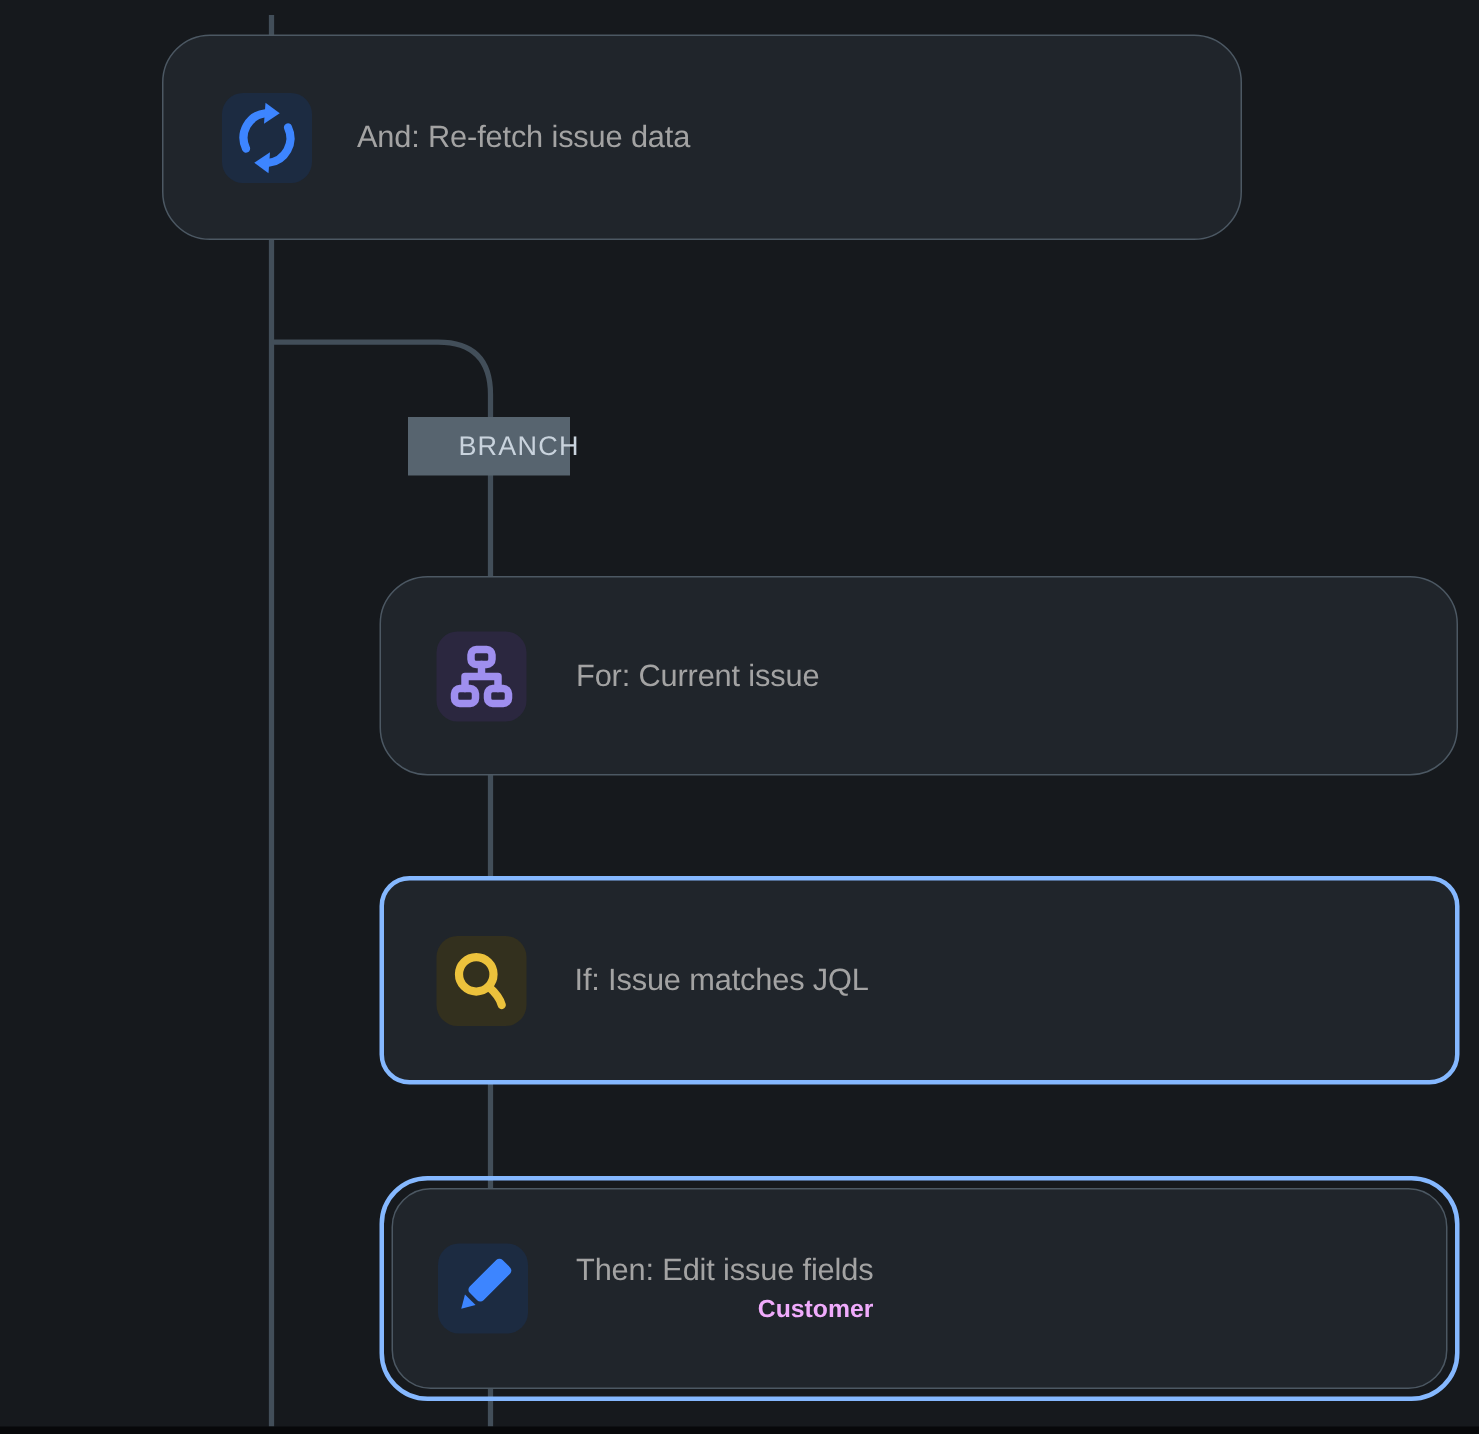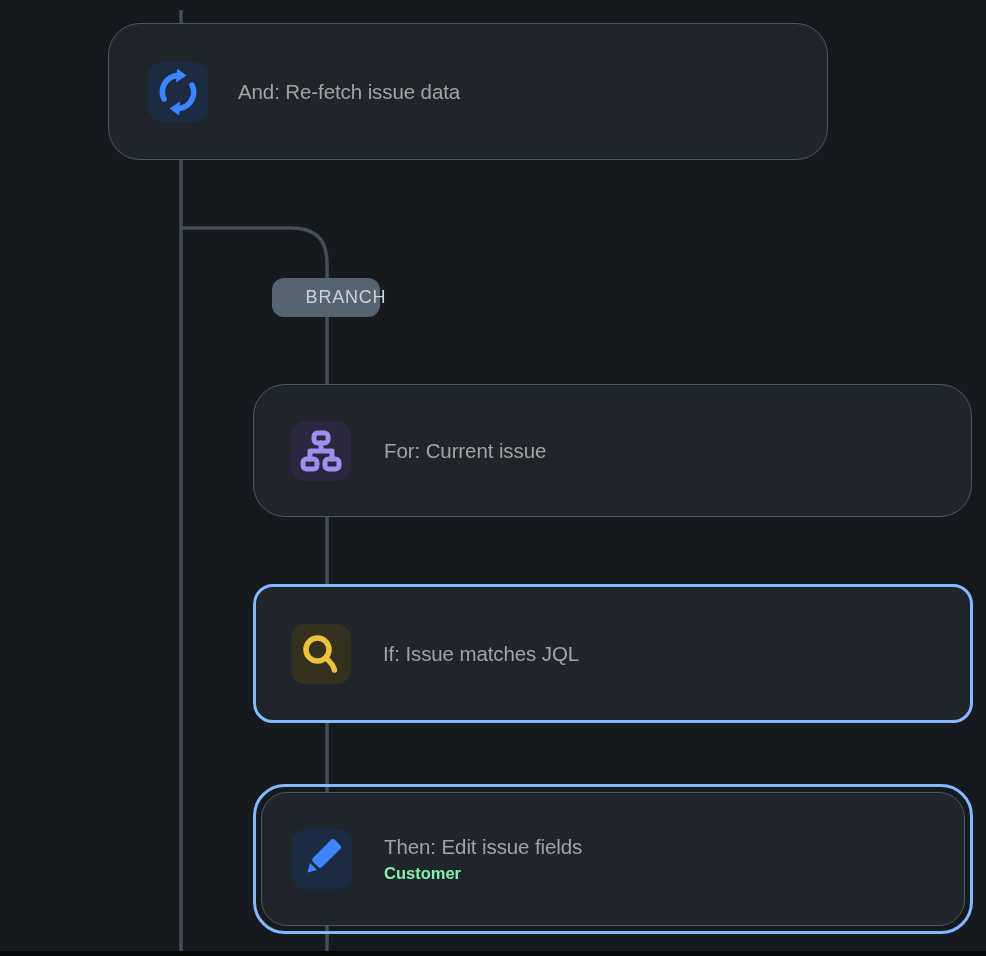--- a/index.html
+++ b/index.html
@@ -44,20 +44,21 @@
   .node-if      { left: 253px; top: 584px; width: 720px; height: 139px; padding-left: 35px; gap: 32px; }
   .focus-ring {
     position: absolute;
     left: 253px; top: 784px; width: 720px; height: 150px;
     box-sizing: border-box;
     border: 3px solid #85B8FF;
     border-radius: 32px;
     background: transparent;
     z-index: 2;
     cursor: pointer;
+    text-align: right;
   }
   .node-then {
     position: absolute;
     left: 5px; top: 5px; right: 5px; bottom: 5px;
     box-sizing: border-box;
     background: #20252B;
     border: 1.5px solid #4C5863;
     border-radius: 26px;
     display: flex;
     align-items: center;
@@ -77,31 +78,31 @@
   .tile-gold   { background: #33301E; }
   .node-title {
     font-size: 20.5px;
     color: #a3a3a3;
     letter-spacing: -0.1px;
     line-height: 1.25;
   }
   .node-subtitle {
     font-size: 16.5px;
     font-weight: 700;
-    color: #86efac;
+    color: #f0abfc;
     margin-top: 5px;
     line-height: 1.2;
   }
   .branch-pill {
     position: absolute;
     left: 272px; top: 278px;
     width: 108px; height: 39px;
     box-sizing: border-box;
     background: #57646F;
-    border-radius: 12px;
+    border-radius: 0;
     display: flex;
     align-items: center;
     justify-content: center;
     z-index: 3;
     padding-left: 40px;
   }
   .branch-pill span {
     font-size: 18px;
     letter-spacing: 0.8px;
     color: #C9D3DD;

